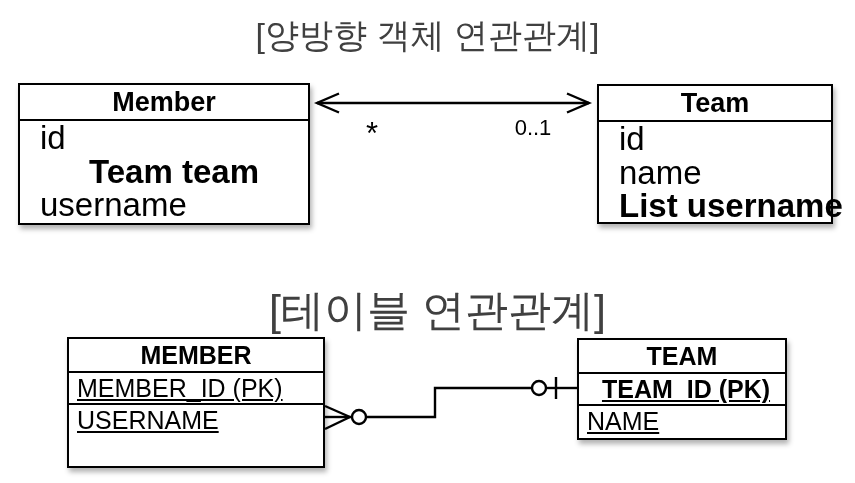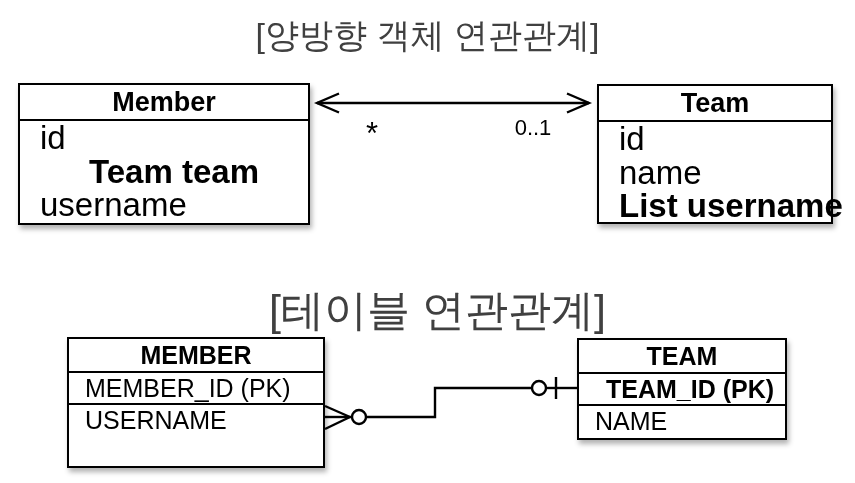--- a/index.html
+++ b/index.html
@@ -57,22 +57,23 @@
     line-height: 32px;
     border-bottom: 2.5px solid #000;
     font-weight: bold;
     font-size: 25px;
     text-align: center;
   }
   .er-row {
     height: 30px;
     line-height: 30px;
     font-size: 25px;
-    padding-left: 16px;
+    padding-left: 8px;
     white-space: nowrap;
+    text-decoration: underline;
   }
   .er-row.divider { border-bottom: 2.5px solid #000; }
   
   .mult-label {
     position: absolute;
     font-size: 22px;
     text-align: center;
     color: #000;
   }
   svg.overlay {

